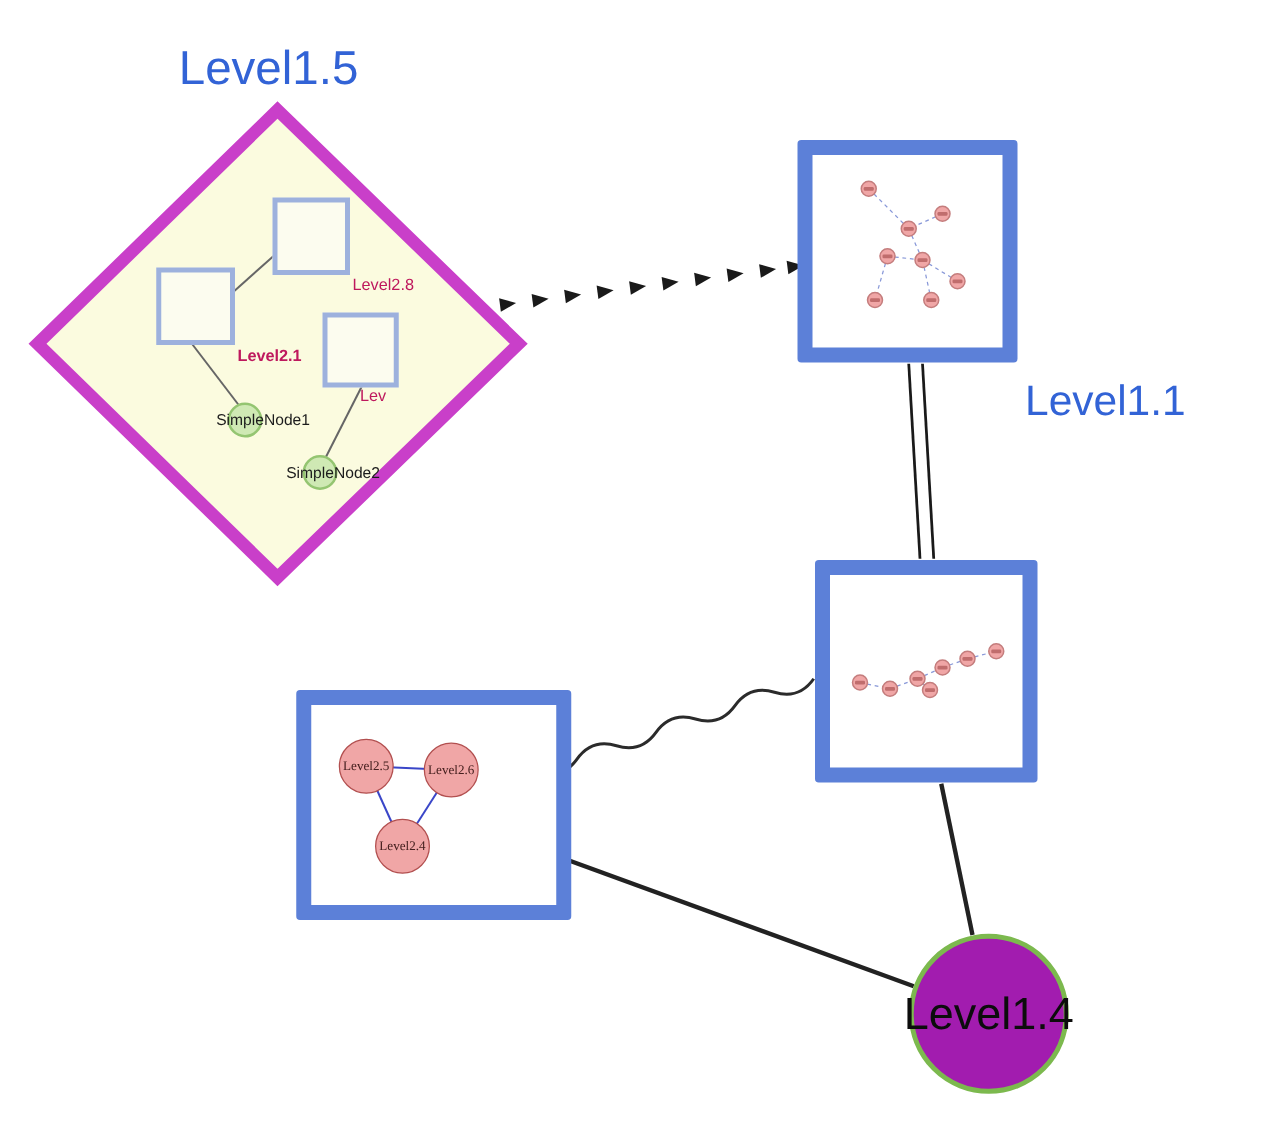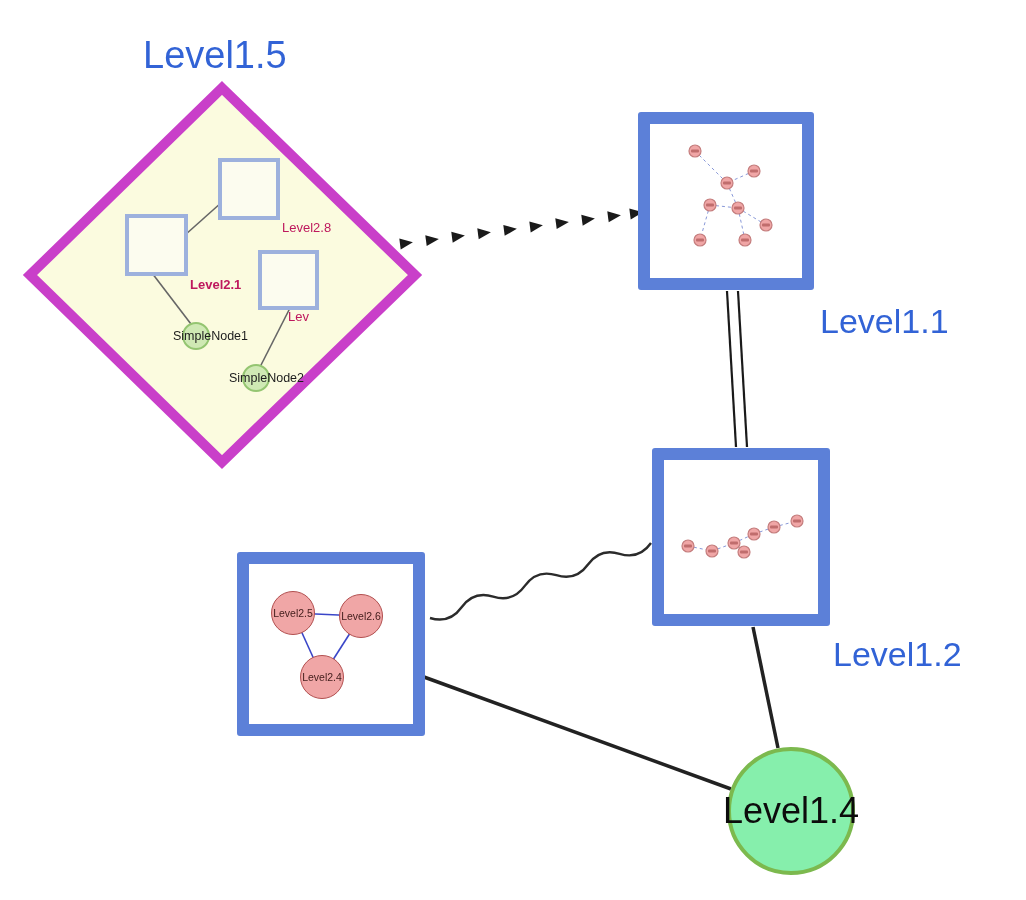--- a/index.html
+++ b/index.html
@@ -20,21 +20,21 @@
 
   .l1-box { position:absolute; background:#ffffff; border:12px solid #5c80d8; border-radius:3px; }
   .l1-box svg { position:absolute; left:0; top:0; display:block; }
 
   .mini-node3 { position:absolute; width:44px; height:44px; border-radius:50%;
                 background:#f0a6a6; border:1.5px solid #b24f4f;
                 display:flex; align-items:center; justify-content:center;
                 font-size:10.5px; color:#46201f; overflow:hidden; }
 
   #level1-4 { position:absolute; left:727px; top:747px; width:128px; height:128px;
-              border-radius:50%; background:#86efac; border:4px solid #7cb94e;
+              border-radius:50%; background:#a21caf; border:4px solid #7cb94e;
               display:flex; align-items:center; justify-content:center; }
   #level1-4 .node-label { font-size:36px; color:#0c0c0c; white-space:nowrap; }
 </style>
 </head>
 <body>
 
 <div id="canvas">
 
   <svg id="edge-layer" width="1026" height="900" viewBox="0 0 1026 900">
     <defs>
@@ -147,23 +147,22 @@
         <rect x="20" y="84.5" width="8" height="3" rx="1"></rect>
         <rect x="44" y="89.5" width="8" height="3" rx="1"></rect>
         <rect x="66" y="81.5" width="8" height="3" rx="1"></rect>
         <rect x="86" y="72.5" width="8" height="3" rx="1"></rect>
         <rect x="106" y="65.5" width="8" height="3" rx="1"></rect>
         <rect x="129" y="59.5" width="8" height="3" rx="1"></rect>
         <rect x="76" y="90.5" width="8" height="3" rx="1"></rect>
       </g>
     </svg>
   </div>
-  <div class="big-label" style="left:833px; top:635px;">Level1.2</div>
 
-  <div class="l1-box" style="left:237px; top:552px; width:188px; height:184px;">
+  <div class="l1-box" style="left:237px; top:552px; width:220px; height:184px;font-family:Liberation Serif, serif;">
     <svg width="164" height="160">
       <g stroke="#3a46c8" stroke-width="1.6">
         <line x1="44" y1="49" x2="112" y2="52"></line>
         <line x1="44" y1="49" x2="73" y2="113"></line>
         <line x1="112" y1="52" x2="73" y2="113"></line>
       </g>
     </svg>
     <div class="mini-node3" style="left:22px; top:27px;">
       <span>Level2.5</span>
     </div>

